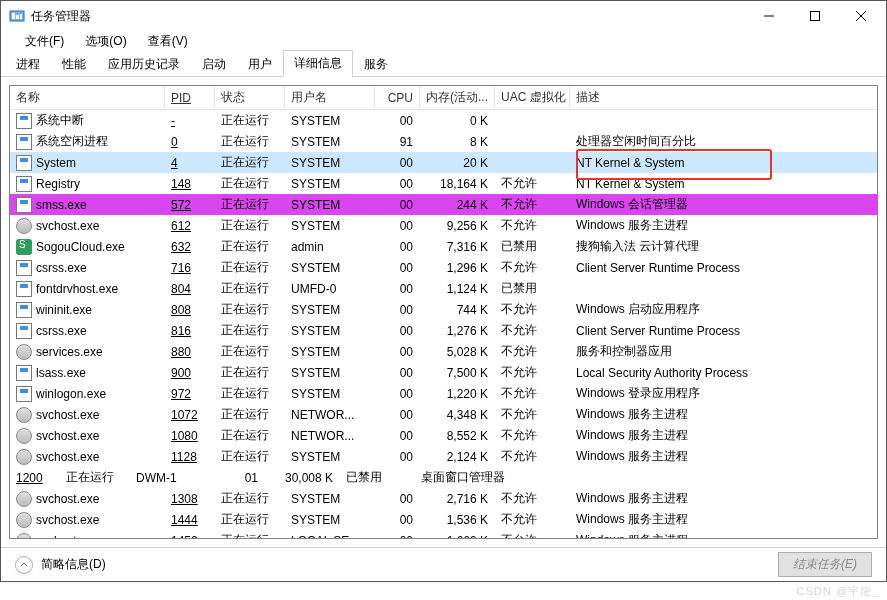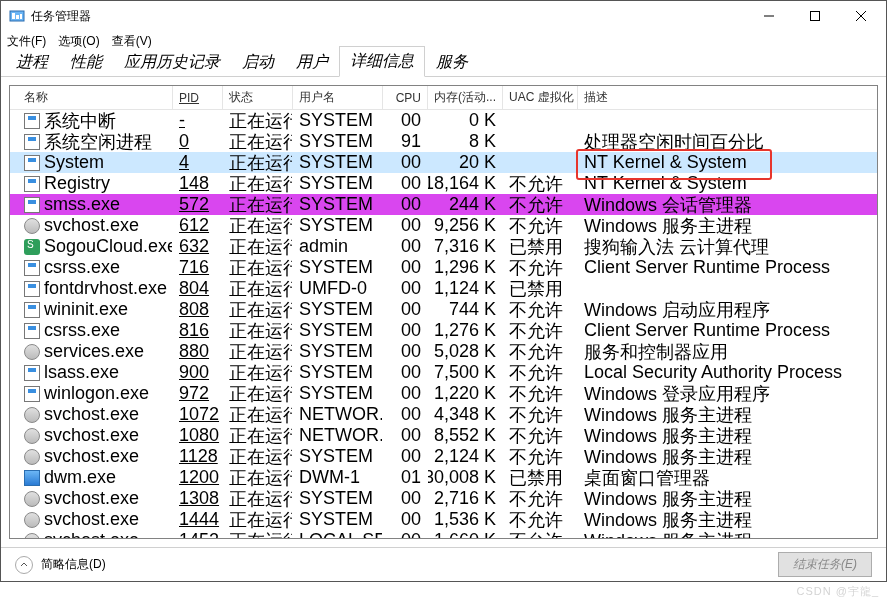--- a/index.html
+++ b/index.html
@@ -2,39 +2,39 @@
 <html><head>
 <meta charset="utf-8">
 <style>
   * { box-sizing: border-box; margin: 0; padding: 0; }
   body { font-family: "Microsoft YaHei", "Segoe UI", Tahoma, sans-serif; font-size: 12px; background: #fff; color: #000; width: 887px; height: 600px; overflow: hidden; position: relative; }
   .window { width: 887px; height: 582px; border: 1px solid #555; display: flex; flex-direction: column; background: #fff; }
   .titlebar { height: 30px; display: flex; align-items: center; padding: 0 2px 0 8px; }
   .titlebar .app-icon { width: 16px; height: 16px; margin-right: 6px; }
   .titlebar .title { flex: 1; font-size: 12px; }
   .titlebar .win-btn { width: 46px; height: 30px; display: flex; align-items: center; justify-content: center; font-size: 10px; }
-  .menubar { height: 20px; display: flex; align-items: center; padding: 0 2px; gap: 4px; }
+  .menubar { height: 20px; display: flex; align-items: center; padding: 0 20px; gap: 13px; }
   .menubar span { font-size: 12px; padding: 2px 4px; }
   .tabs { display: flex; border-bottom: 1px solid #d0d0d0; padding: 0 4px; height: 26px; align-items: flex-end; }
-  .tabs .tab { padding: 4px 10px; font-size: 16px; border: 1px solid transparent; border-bottom: none; margin-bottom: -1px; font-style: italic; }
+  .tabs .tab { padding: 4px 10px; font-size: 12px; border: 1px solid transparent; border-bottom: none; margin-bottom: -1px; }
   .tabs .tab.active { border-color: #d0d0d0; background: #fff; border-bottom: 1px solid #fff; }
   .content { flex: 1; padding: 8px; display: flex; flex-direction: column; overflow: hidden; }
   .grid-wrap { flex: 1; border: 1px solid #828282; display: flex; flex-direction: column; overflow: hidden; }
   .grid-head { display: flex; background: #fff; border-bottom: 1px solid #e5e5e5; height: 24px; align-items: center; font-size: 12px; color: #333; }
   .col { padding: 2px 6px; overflow: hidden; white-space: nowrap; text-overflow: ellipsis; border-right: 1px solid #e5e5e5; height: 100%; display: flex; align-items: center; }
-  .c-name { width: 155px; margin-left: 8px; }
+  .c-name { width: 155px; }
   .c-pid  { width: 50px; text-decoration: underline; }
   .c-stat { width: 70px; }
   .c-user { width: 90px; }
   .c-cpu  { width: 45px; justify-content: flex-end; }
   .c-mem  { width: 75px; justify-content: flex-end; }
   .c-uac  { width: 75px; }
   .c-desc { flex: 1; border-right: none; }
   .grid-body { flex: 1; overflow-y: scroll; overflow-x: hidden; }
-  .row { display: flex; height: 21px; font-size: 18px; align-items: center; }
+  .row { display: flex; height: 21px; font-size: 12px; align-items: center; }
   .row:nth-child(odd){ background:#fff; }
   .row.sel { background: #cce8ff; }
   .row.sel2 { background: #d946ef; }
   .row .col { border-right: 1px solid transparent; }
   .row .c-name { display:flex; align-items:center; gap:4px; }
   .proc-icon { width:16px; height:16px; flex:0 0 16px; display:inline-block; }
   .ico-app { background: linear-gradient(#6cb6f5,#2a7bd4); border:1px solid #2a6db0; }
   .ico-sys { background: #fff; border:1px solid #777; position:relative; }
   .ico-sys::after{content:'';position:absolute;left:3px;top:2px;width:8px;height:4px;background:#3a8fe0;}
   .ico-svc { background: linear-gradient(#e0e0e0,#bbb); border:1px solid #888; border-radius:50%; }
@@ -324,24 +324,20 @@
             </div>
             <div class="col c-pid">1128</div>
             <div class="col c-stat">正在运行</div>
             <div class="col c-user">SYSTEM</div>
             <div class="col c-cpu">00</div>
             <div class="col c-mem">2,124 K</div>
             <div class="col c-uac">不允许</div>
             <div class="col c-desc">Windows 服务主进程</div>
           </div>
           <div class="row">
-            <div class="col c-name">
-              <span class="proc-icon ico-app"></span>
-              <span>dwm.exe</span>
-            </div>
             <div class="col c-pid">1200</div>
             <div class="col c-stat">正在运行</div>
             <div class="col c-user">DWM-1</div>
             <div class="col c-cpu">01</div>
             <div class="col c-mem">30,008 K</div>
             <div class="col c-uac">已禁用</div>
             <div class="col c-desc">桌面窗口管理器</div>
           </div>
           <div class="row">
             <div class="col c-name">

